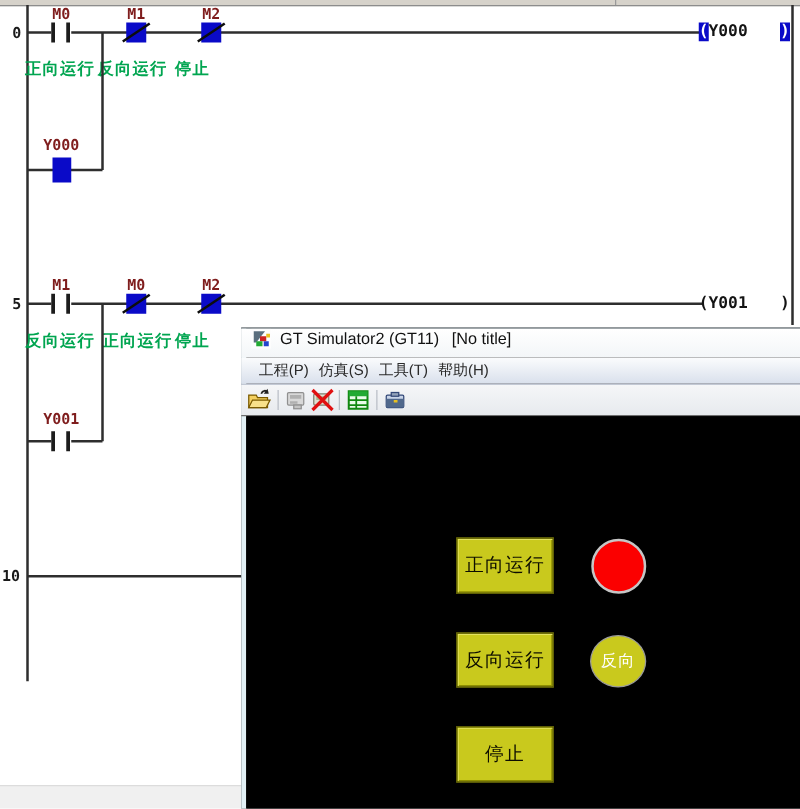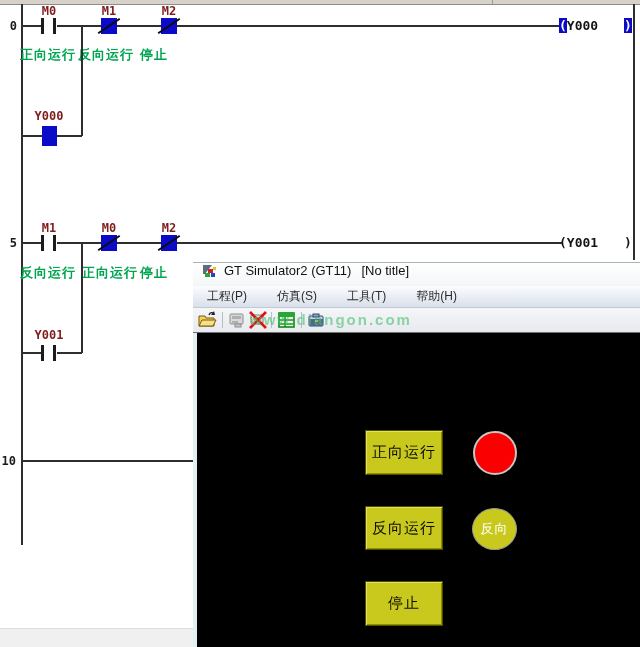--- a/index.html
+++ b/index.html
@@ -33,21 +33,21 @@
   .gtwin{position:absolute;left:193px;top:262px;width:447px;height:385px;background:#000;
        border-top:1px solid #a8b4ba;box-sizing:border-box;}
   .gt-left-edge{position:absolute;left:0;top:0;width:4px;height:385px;background:#e2f0f5;}
   .titlebar{position:absolute;left:0;top:0;width:447px;height:23px;
        background:linear-gradient(#ffffff,#f3f6f8);display:flex;align-items:flex-start;
        padding-left:8px;box-sizing:border-box;}
   .titletext{font:13px "Liberation Sans",sans-serif;color:#111;margin-left:7px;}
   .titledoc{font:13px "Liberation Sans",sans-serif;color:#111;margin-left:10px;}
   .menubar{position:absolute;left:0;top:23px;width:447px;height:22px;
        background:linear-gradient(#fbfcfd,#d9e0ec);border-bottom:1px solid #c2c8d4;
-       box-sizing:border-box;display:flex;align-items:center;padding-left:12px;gap:26px;}
+       box-sizing:border-box;display:flex;align-items:center;padding-left:12px;gap:4px;}
   .menuitem{font:12px "Liberation Sans",sans-serif;color:#2b2b2b;padding:2px 2px;cursor:default;}
   .toolbar{position:absolute;left:0;top:45px;width:447px;height:25px;
        background:linear-gradient(#f5f6f8,#e7eaee);border-bottom:1px solid #6e6e6e;
        box-sizing:border-box;}
   .tbtn{position:absolute;top:2px;width:20px;height:20px;}
   .tsep{position:absolute;top:4px;width:1px;height:16px;background:#b9bec6;}
   .watermark{position:absolute;left:57px;top:3px;font:bold 15px "Liberation Sans",sans-serif;
        color:rgba(70,190,115,.6);letter-spacing:2px;white-space:nowrap;}
   .screen{position:absolute;left:4px;top:70px;width:443px;height:315px;background:#000;}
   .hmi-btn{position:absolute;width:78px;height:45px;background:#c9c91d;
@@ -195,21 +195,20 @@
         <line x1="2" y1="14" x2="17" y2="14" stroke="#118811" stroke-width="1.4"></line>
         <line x1="8" y1="7" x2="8" y2="17" stroke="#118811" stroke-width="1.4"></line>
       </svg>
       <div class="tsep" style="left:108px;"></div>
       <svg class="tbtn" style="left:113px;" viewBox="0 0 20 20">
         <rect x="3" y="6" width="14" height="10" rx="1" fill="#c8d4e8" stroke="#334878"></rect>
         <rect x="3" y="9" width="14" height="7" fill="#50688c"></rect>
         <rect x="7" y="4" width="6" height="3" fill="#90a0b8" stroke="#334878"></rect>
         <rect x="9" y="10" width="3" height="2" fill="#e8c020"></rect>
       </svg>
-      <div class="watermark">www.diangon.com</div>
     </div>
 
     <div class="screen">
       <div class="hmi-btn" style="left:168px;top:97px;">正向运行</div>
       <div class="lamp lamp-red" style="left:276px;top:98px;"></div>
 
       <div class="hmi-btn" style="left:168px;top:173px;height:44px;">反向运行</div>
       <div class="lamp lamp-yellow" style="left:275px;top:175px;">反向</div>
 
       <div class="hmi-btn" style="left:168px;top:248px;">停止</div>

